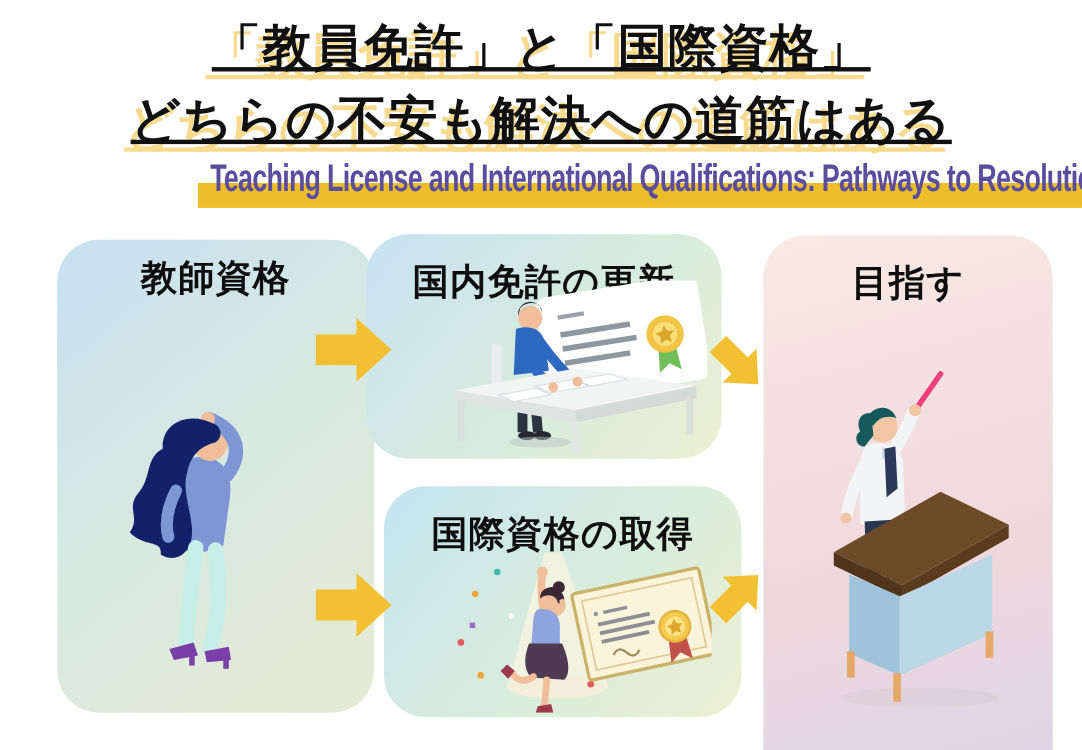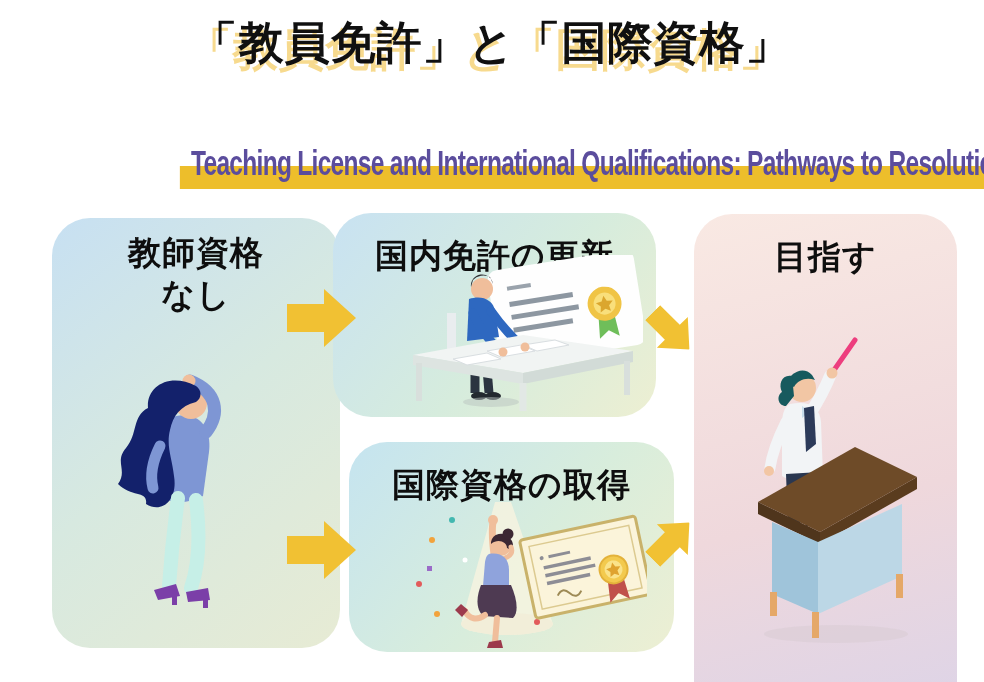--- a/index.html
+++ b/index.html
@@ -5,20 +5,21 @@
   html,body{margin:0;padding:0;background:#ffffff;}
   .stage{
     position:relative;width:984px;height:682px;background:#ffffff;overflow:hidden;
     font-family:"Liberation Sans","DejaVu Sans",sans-serif;
   }
   
   .title{
     position:absolute;top:10px;left:0;width:984px;text-align:center;
     font-weight:bold;color:#101010;font-size:45px;line-height:66px;letter-spacing:1px;
     text-shadow:-6px 7px 0 #F7DA8E;
+    text-decoration:underline;
   }
   .subtitle-wrap{position:absolute;top:143px;left:0;width:984px;text-align:center;}
   .subtitle{
     display:inline-block;white-space:nowrap;
     font-size:35px;font-weight:bold;letter-spacing:-1px;color:#5B4D9D;
     transform:scaleX(0.70);transform-origin:center top;
     background:linear-gradient(to bottom,transparent 50%,#EDBE2B 50%);
     padding:0 16px 6px 16px;
   }
   
@@ -52,29 +53,29 @@
   .illo-path2{left:28px;top:58px;width:270px;height:148px;}
   .illo-goal{left:12px;top:112px;width:240px;height:320px;}
 </style>
 </head>
 <body>
 
 <div class="stage">
 
   <div class="title">
     <div>「教員免許」と「国際資格」</div>
+    <div>どちらの不安も解決への道筋はある</div>
   </div>
   <div class="subtitle-wrap">
     <span class="subtitle">Teaching License and International Qualifications: Pathways to Resolution</span>
   </div>
 
   <div class="card card-start">
     <h2>
       <div>教師資格</div>
-      <div>なし</div>
     </h2>
     <svg class="illo illo-start" viewBox="0 0 170 268">
       <path d="M86,60 C108,56 122,70 119,96 L113,140 C95,150 74,147 66,136 L74,86 C77,70 80,62 86,60 Z" fill="#7E96D4"></path>
       <circle cx="101" cy="47" r="16" fill="#F0BE9B"></circle>
       <path d="M116,76 C130,58 128,36 100,25" stroke="#7E96D4" stroke-width="13" fill="none" stroke-linecap="round"></path>
       <circle cx="99" cy="25" r="6.5" fill="#F0BE9B"></circle>
       <path d="M106,30 C80,16 56,30 58,52 C42,60 48,78 36,92 C24,106 38,114 28,128 C42,142 58,134 56,148 C72,158 88,144 84,120 C82,102 76,90 80,74 C83,60 90,50 106,46 C112,42 112,34 106,30 Z" fill="#13216B"></path>
       <path d="M70,90 C62,106 60,120 63,132" stroke="#7E96D4" stroke-width="11" fill="none" stroke-linecap="round"></path>
       <path d="M88,142 C84,172 81,202 79,230" stroke="#C6EFE7" stroke-width="14" fill="none" stroke-linecap="round"></path>
       <path d="M106,144 C110,176 110,206 101,232" stroke="#C6EFE7" stroke-width="14" fill="none" stroke-linecap="round"></path>

